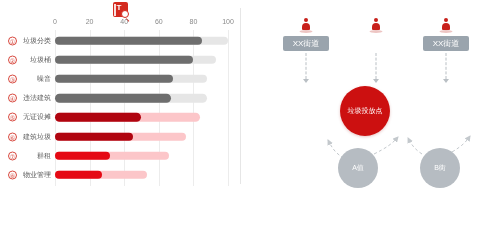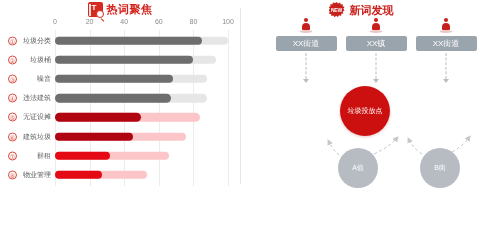--- a/index.html
+++ b/index.html
@@ -127,21 +127,21 @@
     width: 8px; height: 7px; background: #c8201b;
     border-radius: 4px 4px 1px 1px;
   }
   .person .base {
     position: absolute; left: 50%; bottom: 0; transform: translateX(-50%);
     width: 13px; height: 3px; border-radius: 50%;
     background: #e9b7b4; opacity: .8;
   }
 
   .gray-box {
-    margin: 3px auto 0; width: 61px; height: 15px;
+    margin: 3px auto 0; width: 46px; height: 15px;
     background: #9aa4ad; border-radius: 2px;
     display: flex; align-items: center; justify-content: center;
     color: #ffffff; font-size: 8px; white-space: nowrap;
   }
 
   .dash-down {
     position: absolute; left: 50%; transform: translateX(-50%);
     width: 0; border-left: 1px dashed #b9bfc4; height: 26px;
   }
   .arrow-down {
@@ -173,21 +173,20 @@
   <div class="left-panel">
 
     <div class="panel-title">
       <span class="book-icon">
         <span class="cover"></span>
         <span class="spine"></span>
         <span class="tletter">T</span>
         <span class="lens"></span>
         <span class="handle"></span>
       </span>
-      <span class="title-text">热词聚焦</span>
     </div>
 
     <div class="axis-row" id="axis-row">
         <span class="tick-label" style="left: 55px;">0</span>
         <span class="tick-label" style="left: 89.6px;">20</span>
         <span class="tick-label" style="left: 124.2px;">40</span>
         <span class="tick-label" style="left: 158.8px;">60</span>
         <span class="tick-label" style="left: 193.4px;">80</span>
         <span class="tick-label" style="left: 228px;">100</span>
       </div>
@@ -257,27 +256,20 @@
           </div>
         </div>
       </div>
 
   </div>
 
   <div class="v-divider"></div>
 
   <div class="right-panel">
 
-    <div class="panel-title-r">
-      <span class="new-badge">
-        <span class="star"></span>
-        <span class="ntxt">NEW</span>
-      </span>
-      <span class="title-text-r">新词发现</span>
-    </div>
 
     <div class="diagram" id="diagram">
       <svg class="conn" viewBox="0 0 242 174" id="conn-svg">
         <defs>
           <marker id="ah" markerWidth="6" markerHeight="6" refX="5" refY="3" orient="auto">
             <path d="M0,0 L6,3 L0,6 z" fill="#c3c8cc"></path>
           </marker>
         </defs>
         <path d="M104,140 C96,136 92,130 88,122" stroke="#c3c8cc" stroke-width="1" stroke-dasharray="3,2.5" fill="none" marker-end="url(#ah)"></path>
         <path d="M134,136 C146,130 152,126 158,119" stroke="#c3c8cc" stroke-width="1" stroke-dasharray="3,2.5" fill="none" marker-end="url(#ah)"></path>
@@ -293,21 +285,20 @@
           <div class="gray-box">XX街道</div>
           <div class="dash-down" style="top: 35px;"></div>
           <div class="arrow-down" style="top: 61px;"></div>
         </div>
         <div class="node-col" style="left: 101px;">
           <div class="person">
             <span class="head"></span>
             <span class="body"></span>
             <span class="base"></span>
           </div>
-          <div class="gray-box">XX镇</div>
           <div class="dash-down" style="top: 35px;"></div>
           <div class="arrow-down" style="top: 61px;"></div>
         </div>
         <div class="node-col" style="left: 171px;">
           <div class="person">
             <span class="head"></span>
             <span class="body"></span>
             <span class="base"></span>
           </div>
           <div class="gray-box">XX街道</div>

